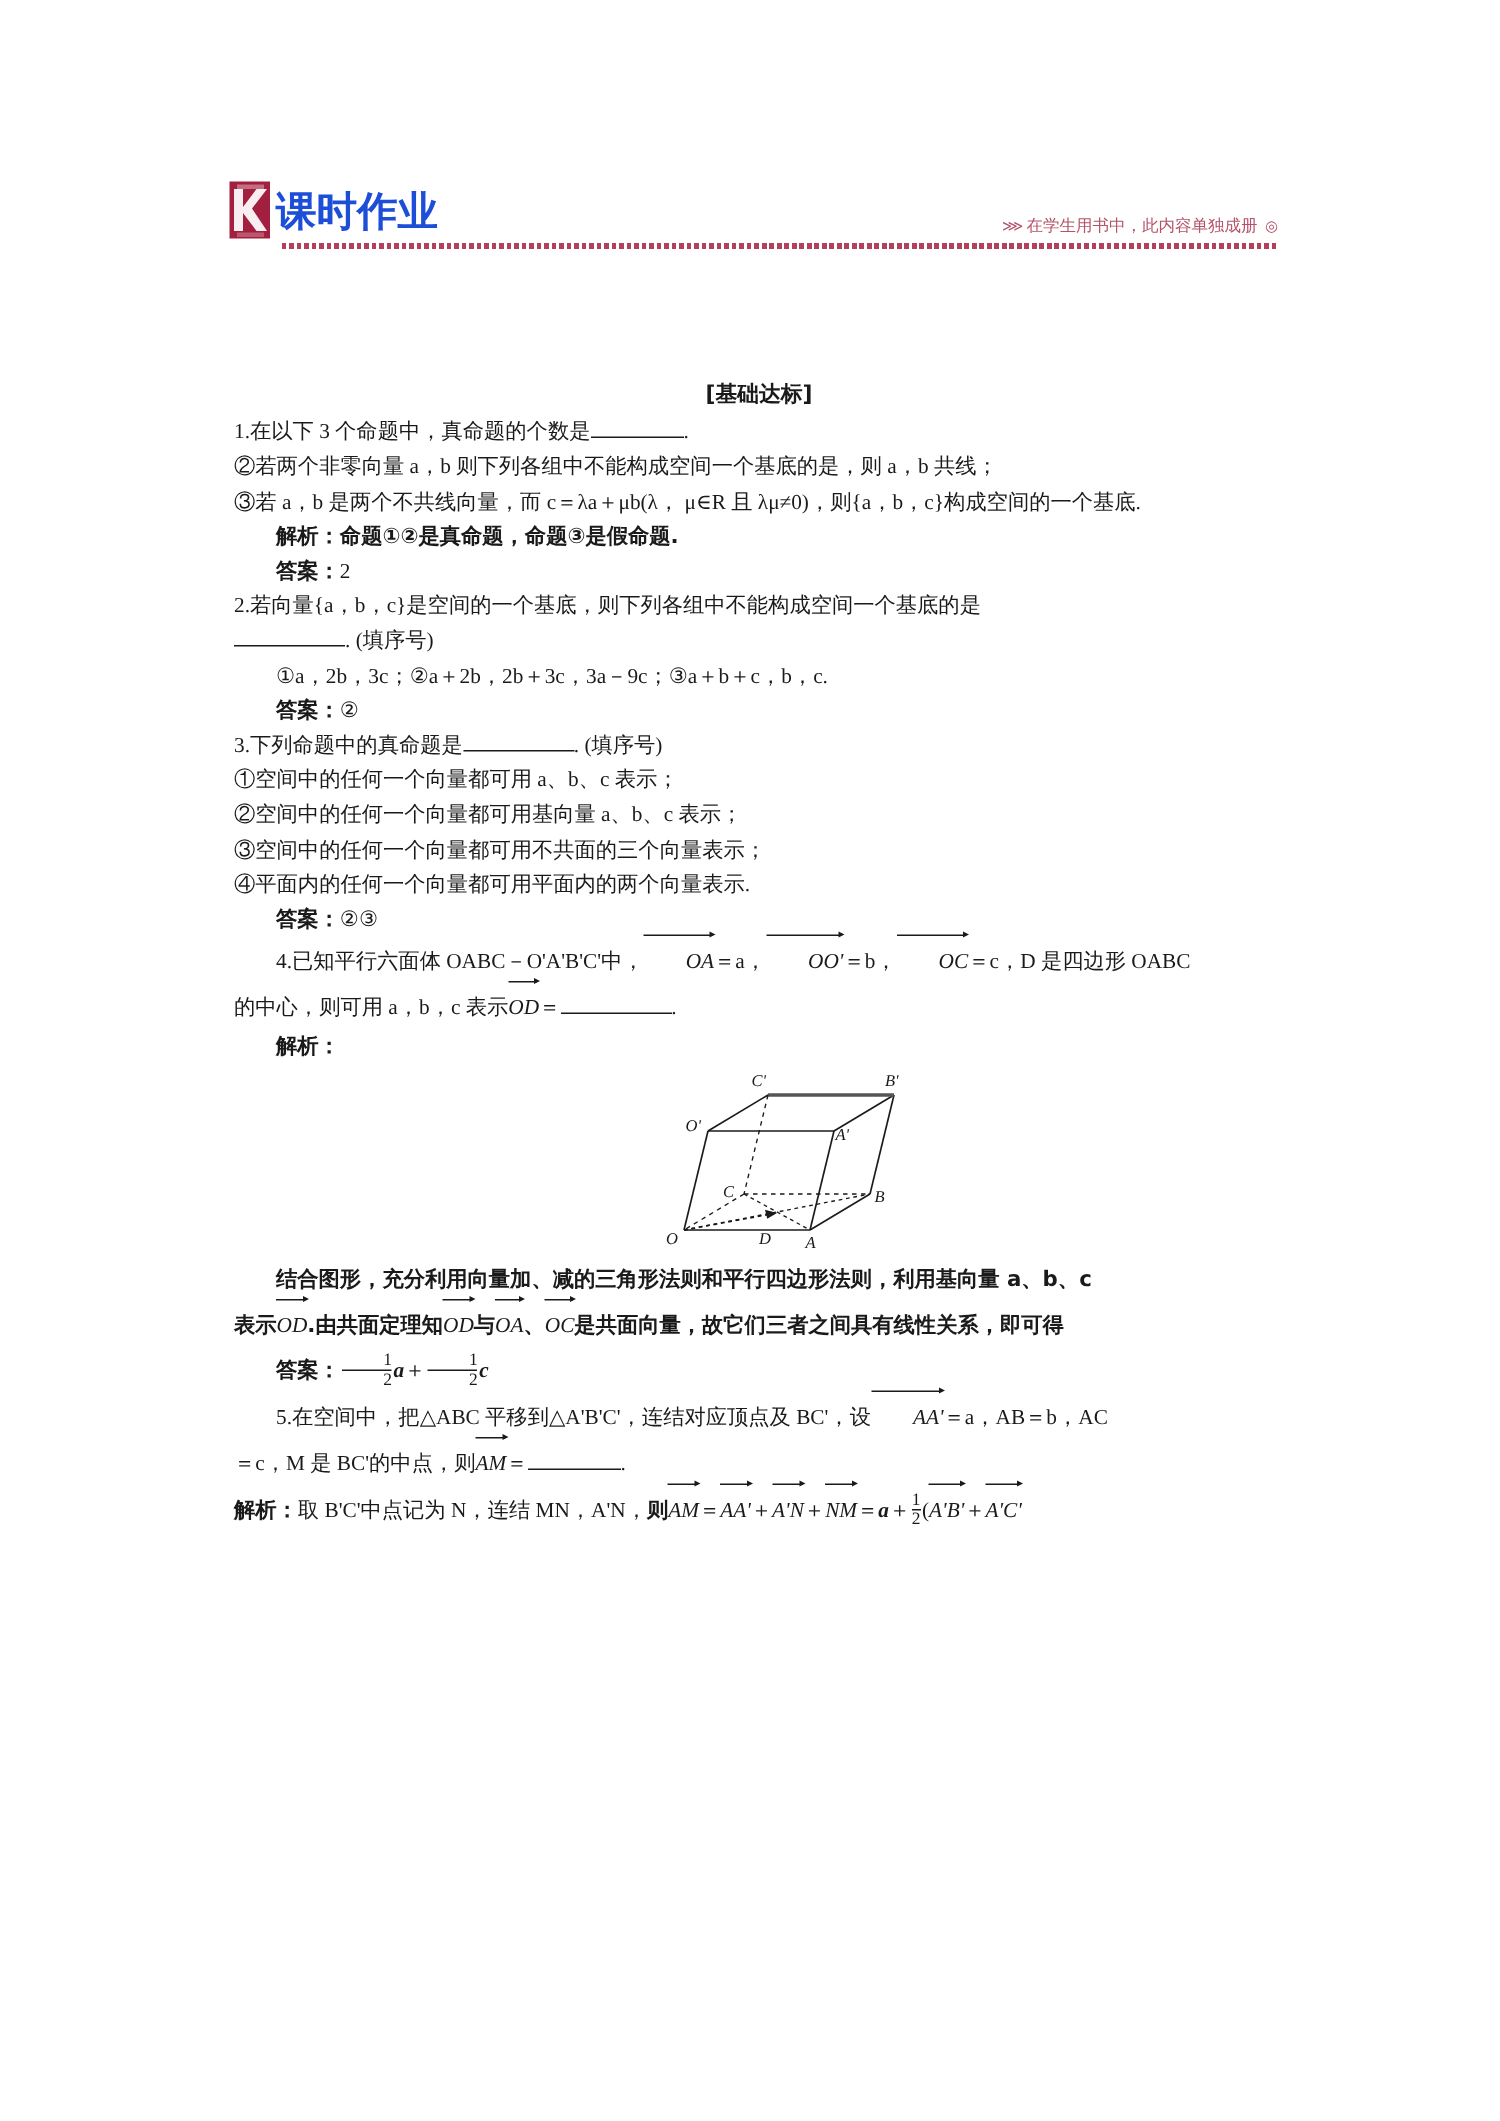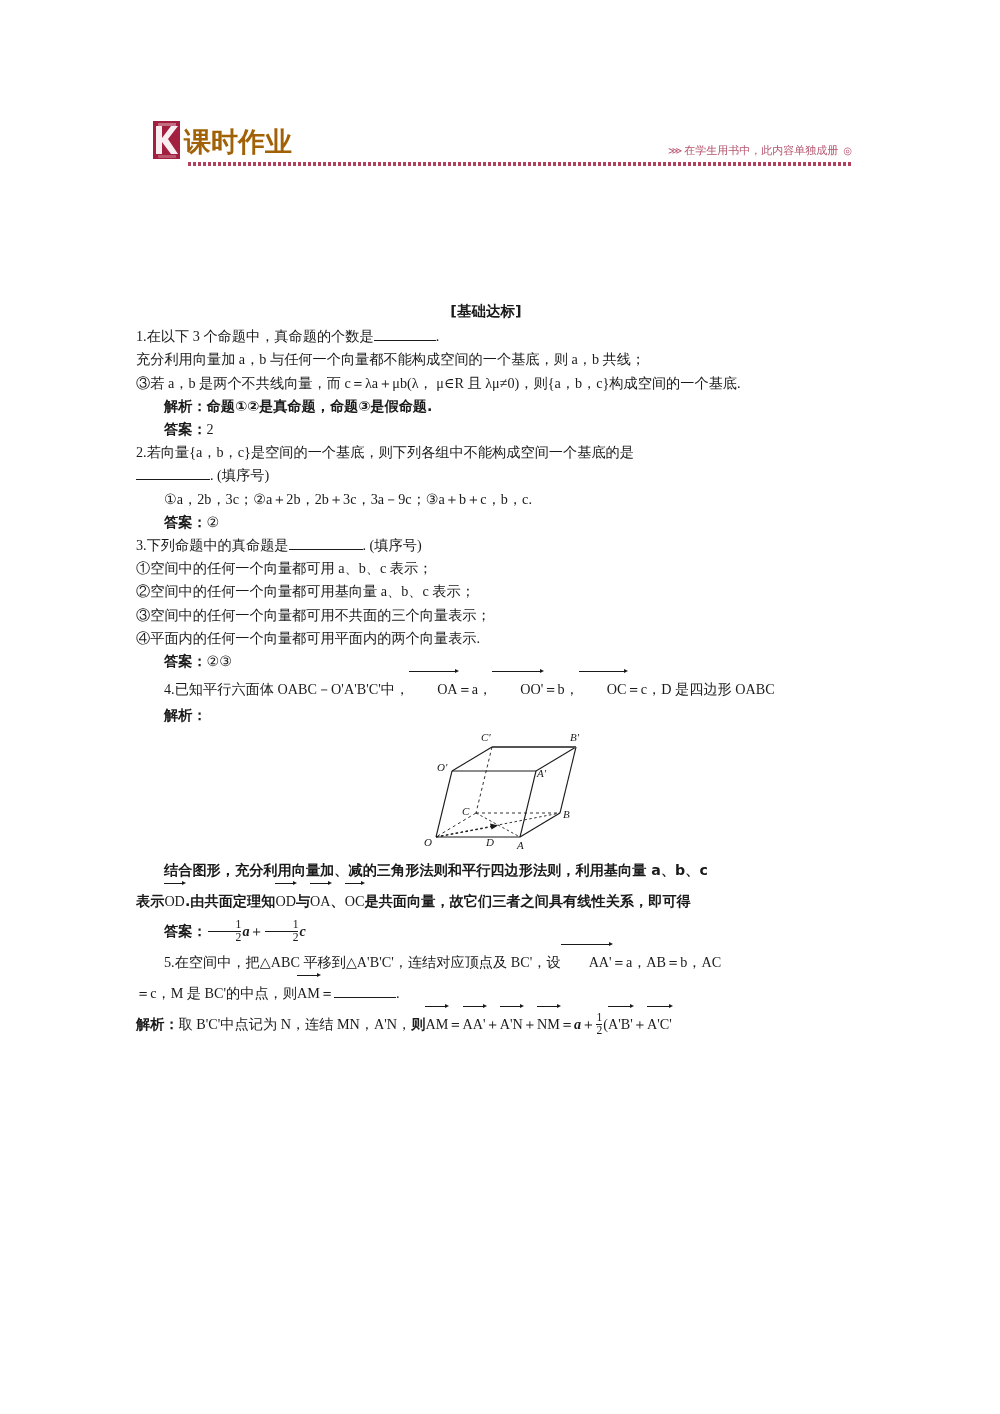--- a/index.html
+++ b/index.html
@@ -43,21 +43,21 @@
     width: 30px;
     height: 40px;
     position: relative;
     margin-right: 2px;
   }
   .logo-k svg { display: block; }
   .logo-text {
     font-family: "DejaVu Sans", "Liberation Sans", sans-serif;
     font-size: 27px;
     font-weight: bold;
-    color: #a16207;
+    color: #1d4ed8;
     letter-spacing: 0px;
     line-height: 30px;
     padding-bottom: 3px;
   }
   .header-note {
     position: absolute;
     right: 0;
     bottom: 8px;
     font-family: Liberation Sans, sans-serif;
     font-size: 11px;
@@ -74,26 +74,25 @@
     bottom: 0px;
     height: 4px;
     background-image: repeating-linear-gradient(to right,
        #a31f3f 0px, #a31f3f 3px, transparent 3px, transparent 5px);
     opacity: 0.85;
   }
 
   
   .content {
     position: absolute;
-    left: 136px;
+    left: 156px;
     top: 252px;
     width: 700px;
     font-size: 14.2px;
     line-height: 23.2px;
-    margin-top: 48px;
   }
   .center-title {
     text-align: center;
     font-weight: bold;
     font-size: 14.5px;
     margin-bottom: 2px;
     font-family: "DejaVu Sans", "Liberation Sans", sans-serif;
   }
   p.ln {
     margin: 0;
@@ -116,20 +115,21 @@
     border-bottom: 1px solid #1a1a1a;
     vertical-align: baseline;
   }
   .bl-mid   { width: 62px; }
   .bl-long  { width: 74px; }
 
   
   .vec {
     position: relative;
     display: inline-block;
+    font-style: italic;
     padding-top: 1px;
   }
   .vec::before {
     content: "";
     position: absolute;
     left: 0px;
     right: 1px;
     top: -2px;
     height: 5px;
     border-top: 1.3px solid #1a1a1a;
@@ -199,21 +199,21 @@
     </div>
     <div class="header-rule"></div>
   </div>
 
   <div class="content">
 
     <div class="center-title">[基础达标]</div>
 
     <div>
       <p class="ln"><span>1.在以下 3 个命题中，真命题的个数是</span><span class="blank bl-mid"></span><span>.</span></p>
-      <p class="ln">充分利用向量加 a，b 与任何一个向量都不能构成空间的一个基底，则 a，b 共线；</p>
+      <p class="ln">②若两个非零向量 a，b 则下列各组中不能构成空间一个基底的是，则 a，b 共线；</p>
       <p class="ln">③若 a，b 是两个不共线向量，而 c＝λa＋μb(λ， μ∈R 且 λμ≠0)，则{a，b，c}构成空间的一个基底.</p>
       <p class="ln indent"><span class="hei">解析：</span><span class="hei">命题①②是真命题，命题③是假命题.</span></p>
       <p class="ln indent"><span class="hei">答案：</span><span>2</span></p>
     </div>
 
     <div>
       <p class="ln"><span>2.若向量{a，b，c}是空间的一个基底，则下列各组中不能构成空间一个基底的是</span></p>
       <p class="ln"><span class="blank bl-long"></span><span>. (填序号)</span></p>
       <p class="ln indent">①a，2b，3c；②a＋2b，2b＋3c，3a－9c；③a＋b＋c，b，c.</p>
       <p class="ln indent"><span class="hei">答案：</span><span>②</span></p>
@@ -223,20 +223,21 @@
       <p class="ln"><span>3.下列命题中的真命题是</span><span class="blank bl-long"></span><span>. (填序号)</span></p>
       <p class="ln">①空间中的任何一个向量都可用 a、b、c 表示；</p>
       <p class="ln">②空间中的任何一个向量都可用基向量 a、b、c 表示；</p>
       <p class="ln">③空间中的任何一个向量都可用不共面的三个向量表示；</p>
       <p class="ln">④平面内的任何一个向量都可用平面内的两个向量表示.</p>
       <p class="ln indent"><span class="hei">答案：</span><span>②③</span></p>
     </div>
 
     <div>
       <p class="ln indent wide"><span>4.已知平行六面体 OABC－O'A'B'C'中，</span><span class="vec">OA</span><span>＝a，</span><span class="vec">OO'</span><span>＝b，</span><span class="vec">OC</span><span>＝c，D 是四边形 OABC</span></p>
+      <p class="ln wide"><span>的中心，则可用 a，b，c 表示</span><span class="vec">OD</span><span>＝</span><span class="blank bl-long"></span><span>.</span></p>
       <p class="ln indent"><span class="hei">解析：</span></p>
 
       <div class="figure-wrap">
         <div class="figure">
           <svg width="180" height="122" viewBox="0 0 180 122">
 
             <g stroke="#1a1a1a" stroke-width="1.1" fill="none">
 
               <line x1="28" y1="42" x2="68" y2="18"></line>
               <line x1="68" y1="18" x2="152" y2="18"></line>

